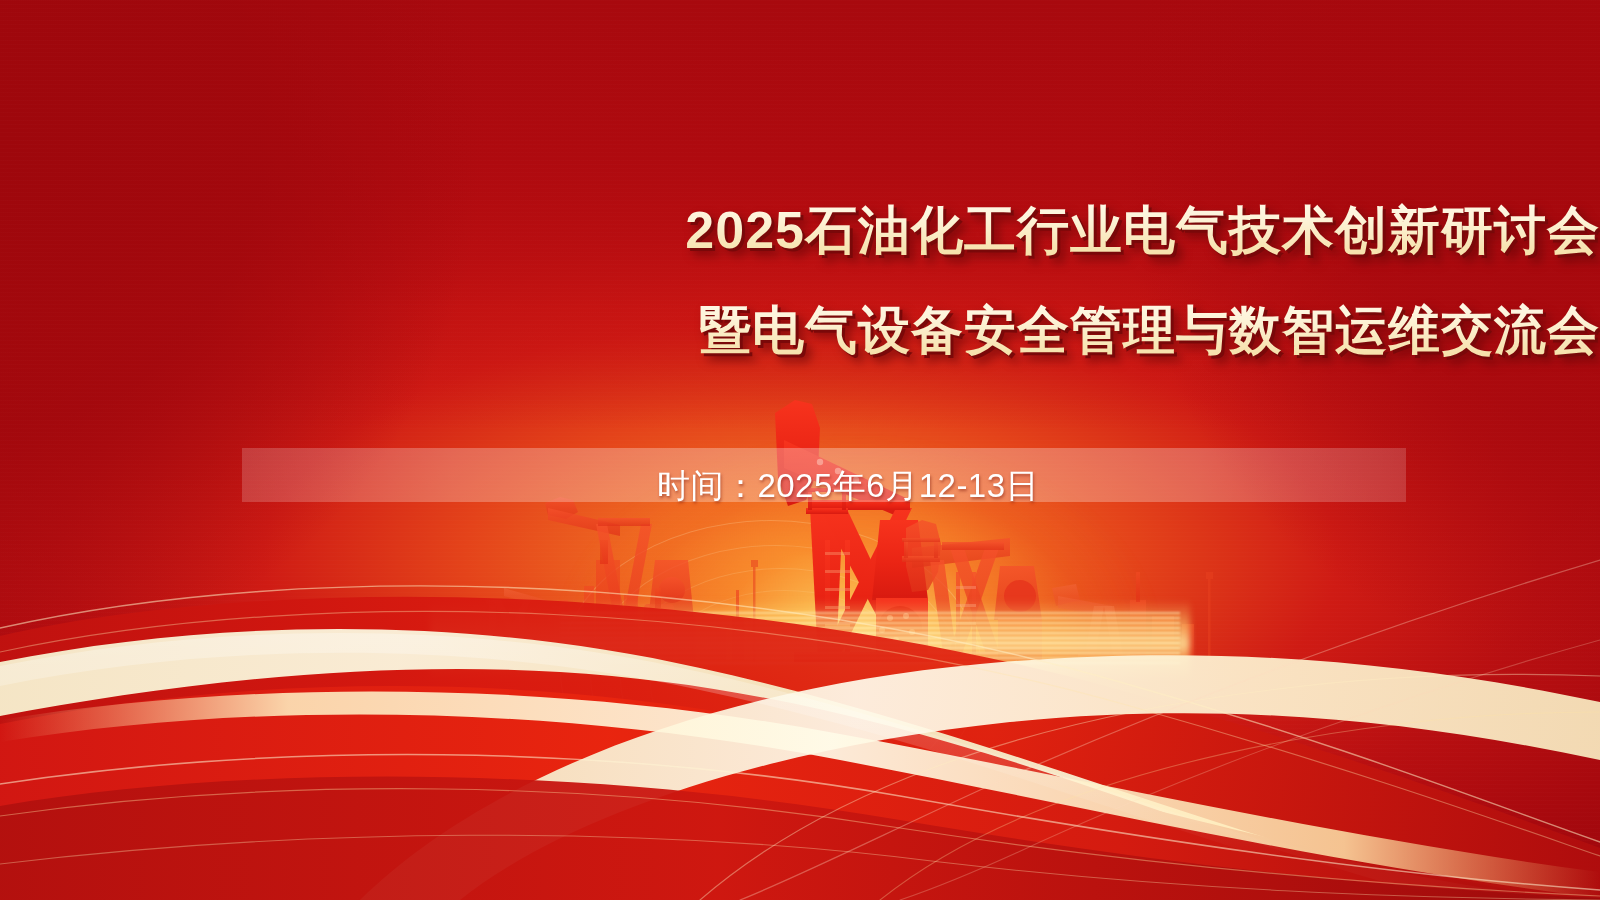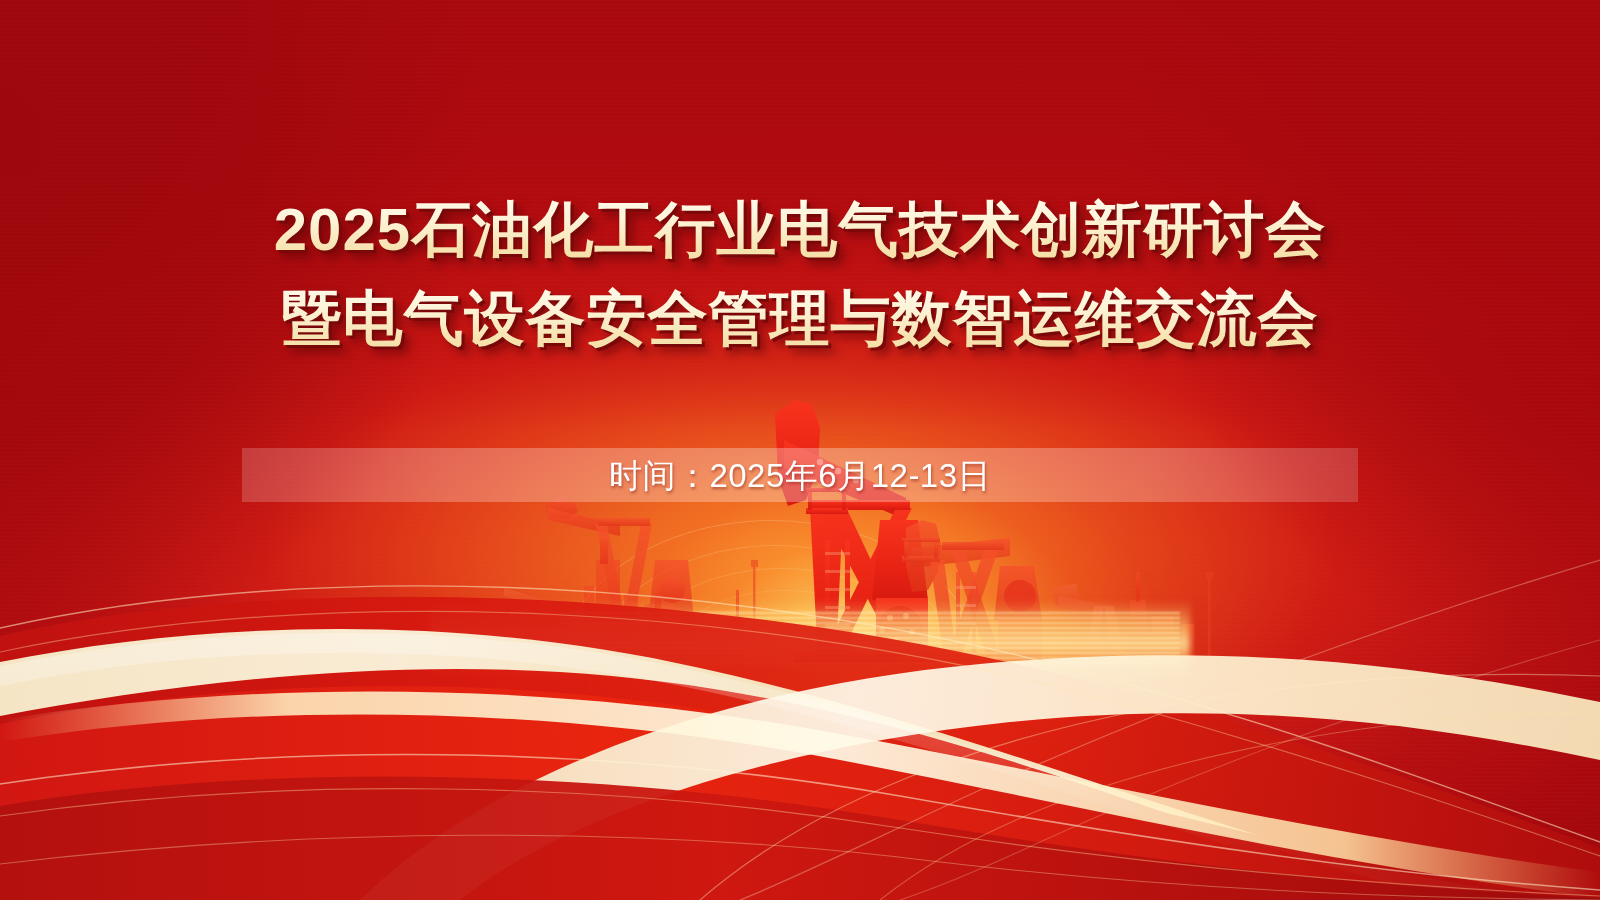--- a/index.html
+++ b/index.html
@@ -87,49 +87,51 @@
 
   
   .title-block {
     position: absolute;
     left: 0; right: 0;
     top: 186px;
     text-align: center;
     z-index: 40;
   }
   .title-line {
-    font-size: 60px;
+    font-size: 52px;
     line-height: 88px;
     font-weight: 700;
     letter-spacing: 1px;
     white-space: nowrap;
     color: #fbeecb;
     background: linear-gradient(to bottom, #fffdf4 0%, #fdf3d8 38%, #f7e3b0 72%, #f3d999 100%);
     -webkit-background-clip: text;
     background-clip: text;
     -webkit-text-fill-color: transparent;
     filter:
       drop-shadow(3px 3px 0px rgba(120,8,10,0.95))
       drop-shadow(5px 5px 5px rgba(95,4,6,0.55));
-  }
-  .title-line.l2 { margin-top: 1px; }
+    text-align: right;
+  }
+  .title-line.l2 { margin-top: 12px; }
 
   
   .info-bar {
     position: absolute;
     left: 242px;
     top: 448px;
     width: 1116px;
     height: 54px;
     background: linear-gradient(to right, rgba(255,255,255,0.18) 0%, rgba(255,255,255,0.26) 18%, rgba(255,255,255,0.30) 50%, rgba(255,255,255,0.26) 82%, rgba(255,255,255,0.17) 100%);
     display: flex;
-    align-items: center;
+    align-items: flex-end;
     justify-content: center;
     gap: 86px;
     z-index: 45;
+    padding-left: 48px;
   }
   .info-item {
     font-size: 33px;
     line-height: 1;
     color: #ffffff;
     font-weight: 400;
     letter-spacing: 0.5px;
     white-space: nowrap;
     text-shadow: 1px 2px 3px rgba(120,20,10,0.50);
   }

